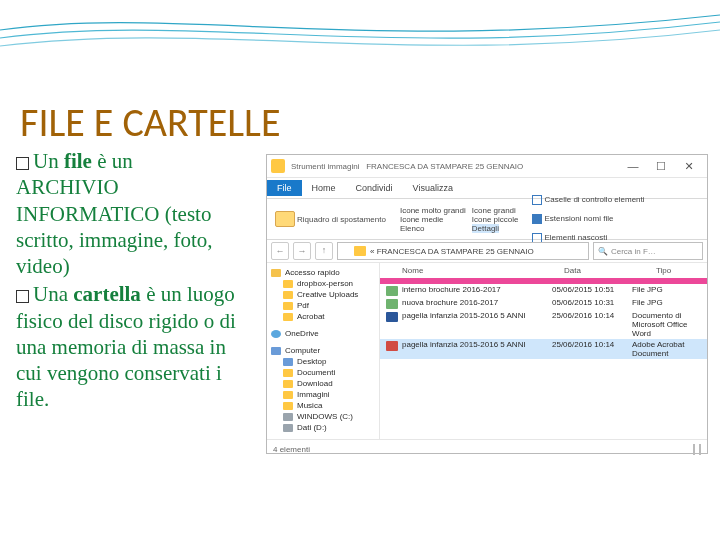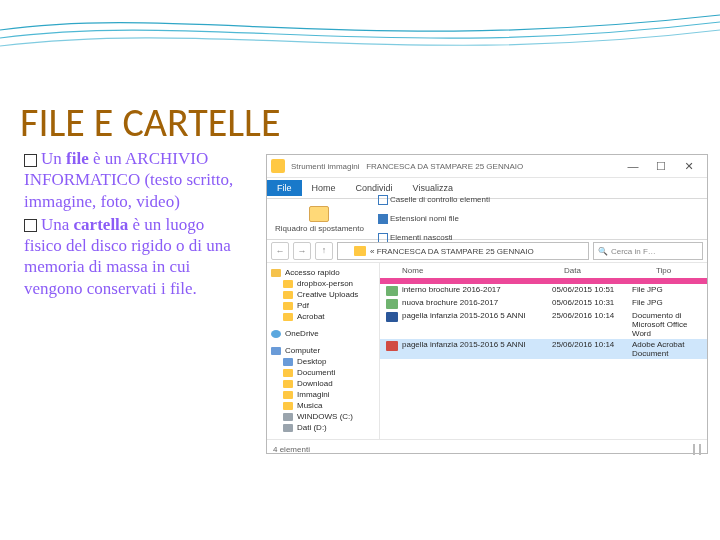--- a/index.html
+++ b/index.html
@@ -1,31 +1,31 @@
 <!DOCTYPE html>
 <html><head>
 <meta charset="utf-8">
 <style>
   html,body{margin:0;padding:0;width:720px;height:540px;font-family:Georgia,serif;background:#fff;color:#222;overflow:hidden;}
   .wave{position:absolute;top:0;left:0;width:720px;height:70px;pointer-events:none;}
   .title{position:absolute;left:20px;top:98px;font-size:40px;font-family:Calibri,Arial,sans-serif;color:#a16207;}
-  .body-col{position:absolute;left:24px;top:148px;width:222px;font-size:17px;line-height:1.25;color:#8b5cf6;}
+  .body-col{position:absolute;left:16px;top:148px;width:222px;font-size:21px;line-height:1.25;color:#15803d;}
   .body-col p{margin:0 0 2px 0;}
   .bullet-blk{display:inline-block;width:11px;height:11px;border:1.3px solid #333;margin-right:4px;vertical-align:middle;}
   .explorer{position:absolute;left:266px;top:154px;width:440px;height:298px;border:1px solid #b9b9b9;background:#fff;font-family:Liberation Sans, sans-serif;font-size:9px;color:#555;}
   .ex-titlebar{height:18px;background:#fff;display:flex;align-items:center;padding:2px 4px;border-bottom:1px solid #e5e5e5;}
   .ex-titlebar .ficon{width:14px;height:14px;background:#ffc843;border-radius:2px;margin-right:6px;}
   .ex-titlebar .tabs{font-size:8px;color:#666;}
   .ex-titlebar .spacer{flex:1;}
   .win-btn{width:28px;text-align:center;font-size:11px;color:#555;}
   .ex-ribbon{height:20px;display:flex;align-items:center;border-bottom:1px solid #d9d9d9;}
   .ex-ribbon .tab{padding:3px 10px;font-size:9px;color:#444;}
   .ex-ribbon .tab.file{background:#1979ca;color:#fff;}
   .ex-ribrow{height:40px;border-bottom:1px solid #d9d9d9;display:flex;align-items:center;padding:0 8px;gap:14px;}
-  .rb-group{display:flex;flex-direction:column;align-items:center;font-size:8px;color:#4b4b4b;gap:2px;}
+  .rb-group{display:flex;align-items:center;font-size:8px;color:#4b4b4b;gap:2px;}
   .rb-ic{width:18px;height:14px;background:#ffd978;border:1px solid #d9a64f;border-radius:2px;}
   .rb-pane{display:flex;gap:6px;font-size:8px;color:#444;}
   .rb-pane span{display:inline-block;}
   .chk{display:inline-block;width:8px;height:8px;border:1px solid #3a7abf;margin-right:2px;vertical-align:middle;}
   .chk.on{background:#3a7abf;}
   .ex-addr{height:22px;display:flex;align-items:center;padding:0 4px;gap:4px;border-bottom:1px solid #e6e6e6;}
   .nav-ar{width:16px;height:16px;border:1px solid #ccc;border-radius:2px;text-align:center;line-height:14px;color:#888;}
   .addr-box{flex:1;height:16px;border:1px solid #bfbfbf;display:flex;align-items:center;padding:0 16px;font-size:8px;color:#444;}
   .addr-box .fld{width:12px;height:10px;background:#ffc843;border-radius:1px;margin-right:4px;}
   .srch{width:100px;height:16px;border:1px solid #bfbfbf;display:flex;align-items:center;padding:0 4px;font-size:8px;color:#888;}
@@ -90,20 +90,32 @@
     <div class="tab">Home</div>
     <div class="tab">Condividi</div>
     <div class="tab">Visualizza</div>
   </div>
 
   <div class="ex-ribrow">
     <div class="rb-group">
       <div class="rb-ic"></div>
       <span>Riquadro di spostamento</span>
     </div>
+    <div class="rb-pane">
+      <div>
+        <span>Icone molto grandi</span><br>
+        <span>Icone medie</span><br>
+        <span>Elenco</span>
+      </div>
+      <div>
+        <span>Icone grandi</span><br>
+        <span>Icone piccole</span><br>
+        <span style="background:#cfe6fb;">Dettagli</span>
+      </div>
+    </div>
     <div class="rb-pane" style="flex-direction:column;gap:9px;">
       <span><span class="chk"></span><span>Caselle di controllo elementi</span></span>
       <span><span class="chk on"></span><span>Estensioni nomi file</span></span>
       <span><span class="chk"></span><span>Elementi nascosti</span></span>
     </div>
   </div>
 
   <div class="ex-addr">
     <div class="nav-ar">←</div>
     <div class="nav-ar">→</div>

